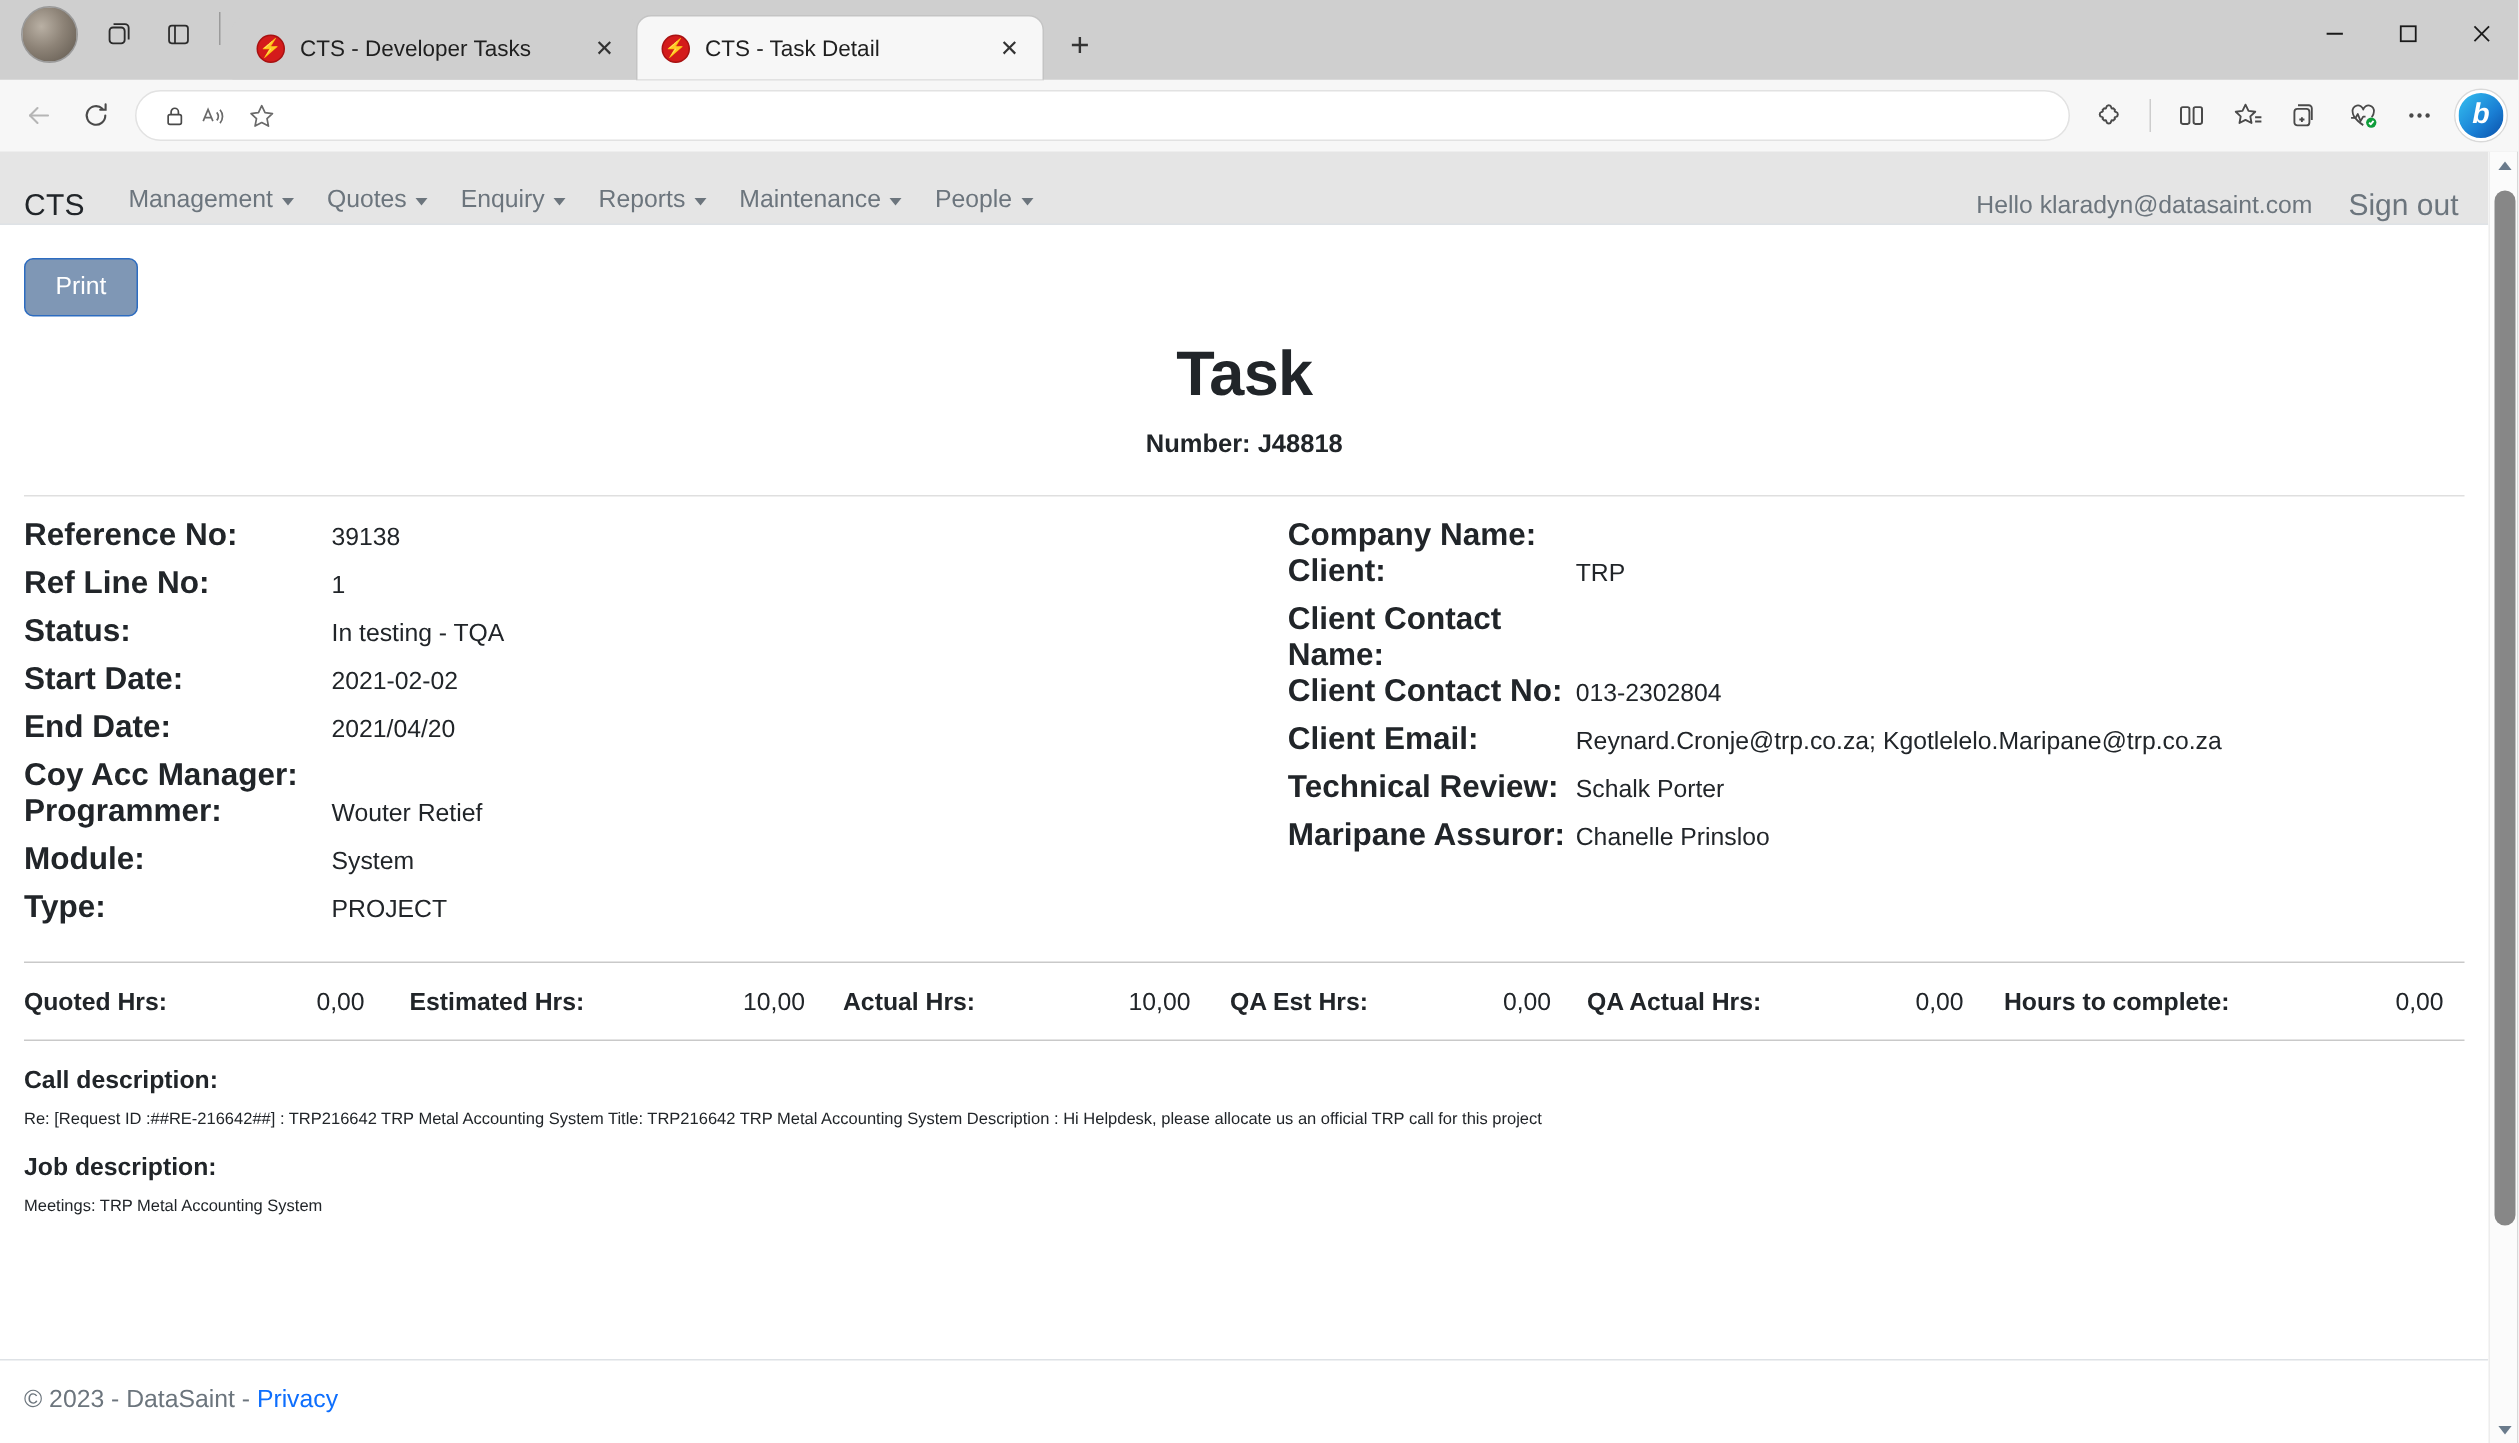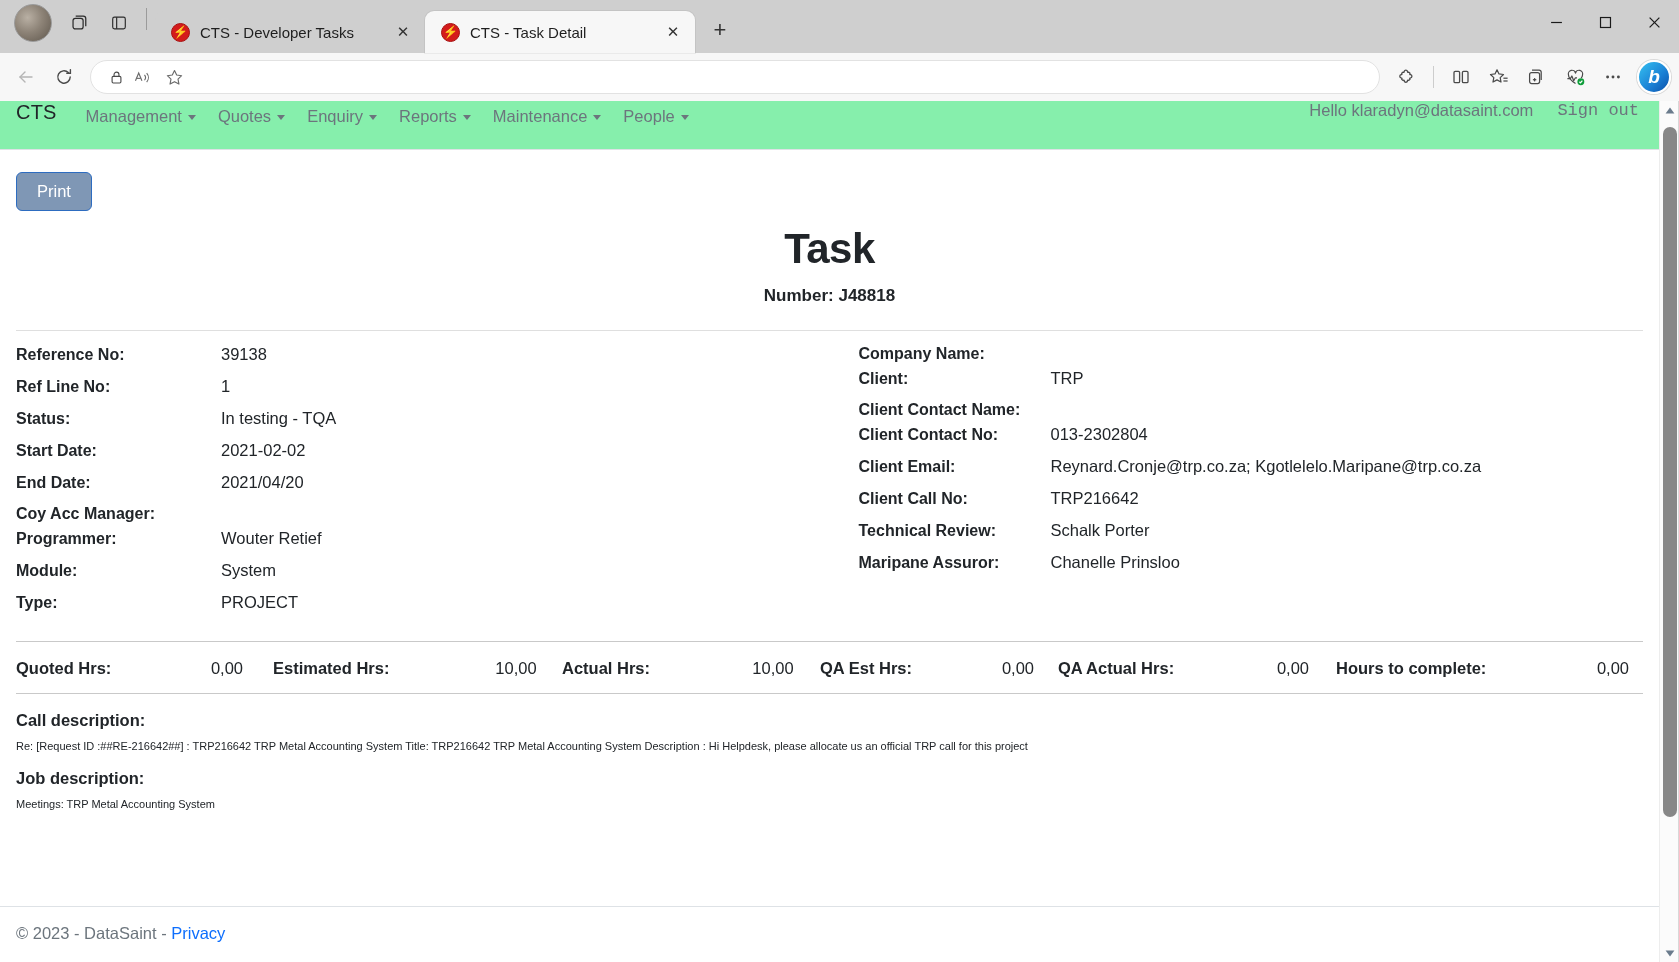--- a/index.html
+++ b/index.html
@@ -97,54 +97,54 @@
   
   .viewport { flex: 1; background: #ffffff; display: flex; position: relative; overflow: hidden; }
   .page {
     flex: 1; position: relative; overflow: hidden;
     font-size: 16px; color: #212529;
   }
 
   
   .cts-nav {
     height: 49px; border-bottom: 1px solid #dee2e6;
-    display: flex; align-items: flex-start; padding: 0 16px;
-    background: #86efac;
+    display: flex; align-items: flex-end; padding: 0 16px;
+    background: #e5e5e5;
   }
   .brand { font-size: 20px; color: #212529; margin-right: 18px; letter-spacing: .2px; }
   .nav-links { display: flex; align-items: center; gap: 0; }
   .nav-item {
     font-size: 16.5px; color: #6c757d; padding: 6px 11px;
     display: flex; align-items: center; gap: 6px; white-space: nowrap;
   }
   .caret {
     width: 0; height: 0; border-left: 4.5px solid transparent;
     border-right: 4.5px solid transparent; border-top: 5px solid #6c757d;
     display: inline-block; margin-top: 2px;
   }
   .nav-right { margin-left: auto; display: flex; align-items: center; gap: 24px; padding-right: 4px; }
   .nav-greet { font-size: 16.5px; color: #6c757d; white-space: nowrap; }
-  .nav-signout { font-size: 17px; color: #6c757d; white-space: nowrap; font-family: Liberation Mono, monospace; }
+  .nav-signout { font-size: 20px; color: #6c757d; white-space: nowrap; }
 
   
   .content { padding: 22px 16px 0 16px; }
   .print-btn {
     display: inline-block; background: #7f97b5; color: #ffffff;
     border: 1px solid #2d6cc0; border-radius: 6px;
     font-size: 16.5px; padding: 8px 20px; line-height: 1.25;
   }
   .doc-title { text-align: center; font-size: 42px; font-weight: 600; margin-top: 14px; color: #212529; letter-spacing: -0.5px; }
   .doc-sub { text-align: center; font-size: 17px; font-weight: 700; margin-top: 13px; color: #212529; }
   hr.rule { border: 0; border-top: 1px solid #dfdfdf; margin: 24px 0 0 0; }
 
   .cols { display: flex; padding-top: 14px; }
   .col { width: 50%; }
   .col.right { padding-left: 14px; }
   .frow { display: flex; align-items: baseline; min-height: 32px; }
-  .flabel { font-weight: 700; font-size: 16px; color: #212529; }
+  .flabel { font-weight: 700; font-size: 21px; color: #212529; }
   .col.left .flabel { width: 205px; flex: none; }
   .col.right .flabel { width: 192px; flex: none; margin-left: 15px; }
   .fvalue { font-size: 16.5px; color: #212529; }
   .frow.tight { min-height: 24px; }
 
   .hours-rule { border: 0; border-top: 1px solid #c9c9c9; margin: 16px 0 0 0; }
   .hours {
     display: flex; align-items: baseline; padding: 17px 0 15px 0;
   }
   .hcell { display: flex; align-items: baseline; }
@@ -425,24 +425,20 @@
             </div>
             <div class="frow">
               <span class="flabel">Client Contact No:</span>
               <span class="fvalue">013-2302804</span>
             </div>
             <div class="frow">
               <span class="flabel">Client Email:</span>
               <span class="fvalue">Reynard.Cronje@trp.co.za; Kgotlelelo.Maripane@trp.co.za</span>
             </div>
             <div class="frow">
-              <span class="flabel">Client Call No:</span>
-              <span class="fvalue">TRP216642</span>
-            </div>
-            <div class="frow">
               <span class="flabel">Technical Review:</span>
               <span class="fvalue">Schalk Porter</span>
             </div>
             <div class="frow">
               <span class="flabel">Maripane Assuror:</span>
               <span class="fvalue">Chanelle Prinsloo</span>
             </div>
           </div>
         </div>
 

